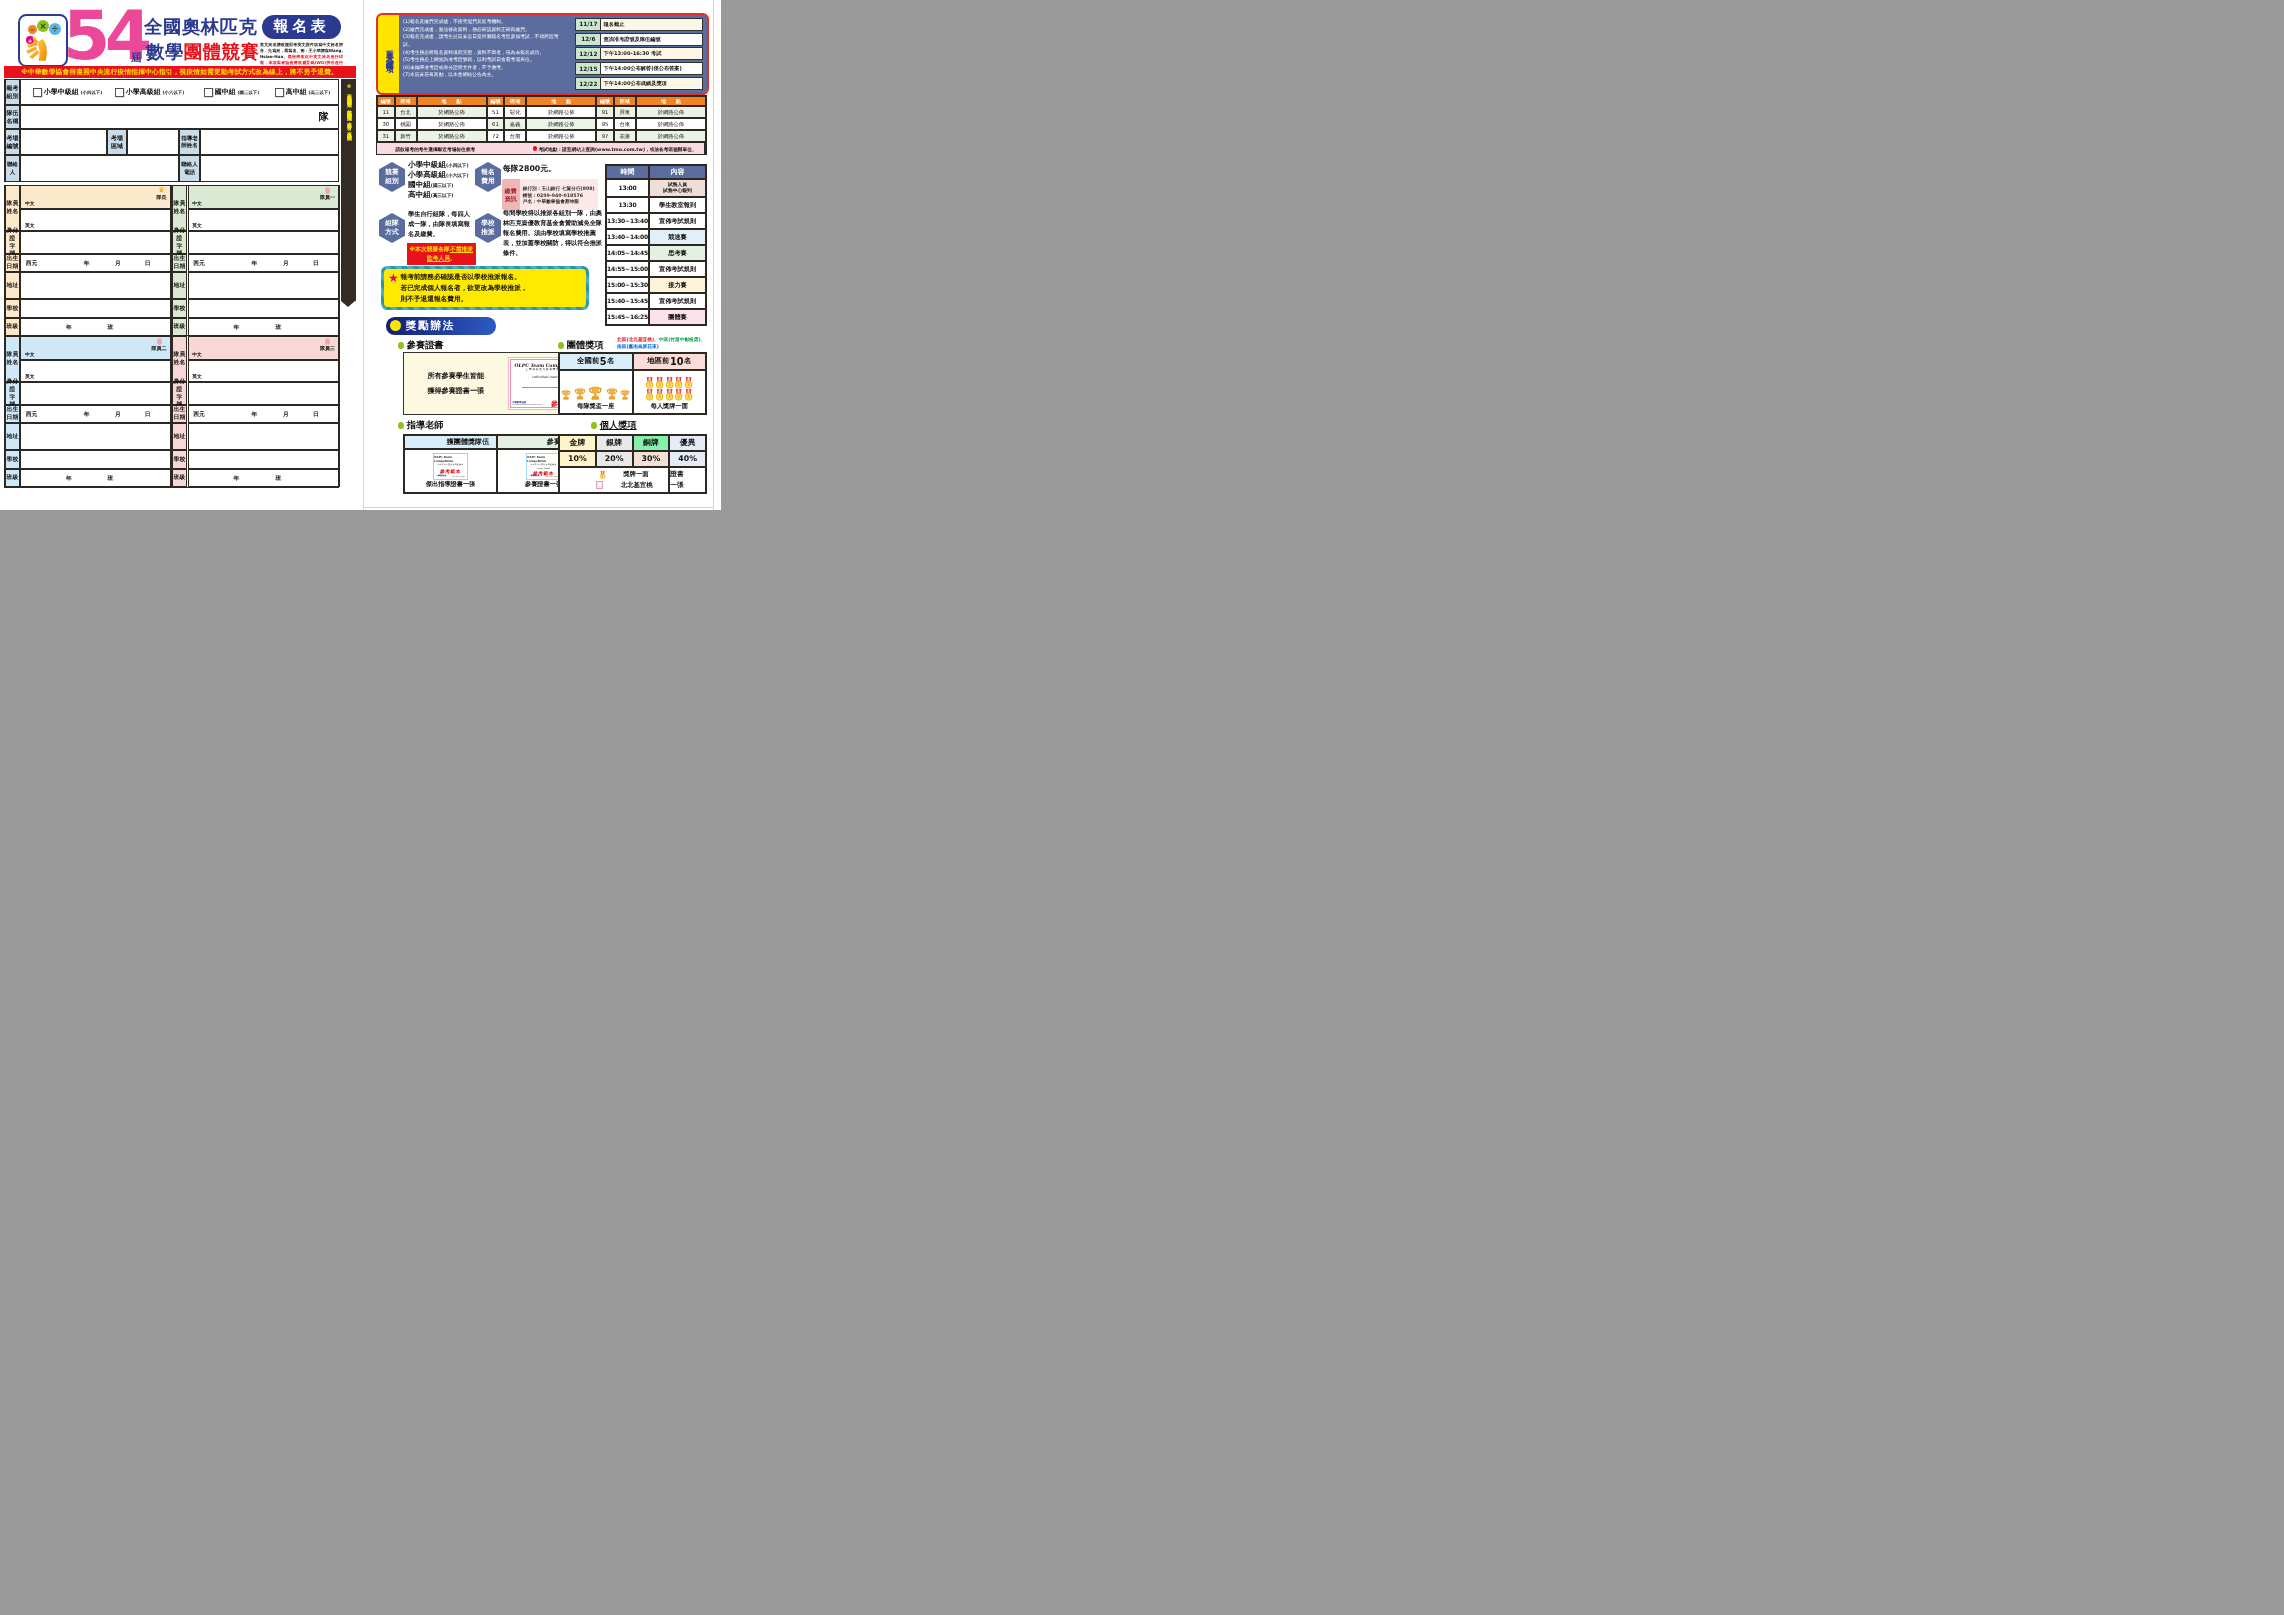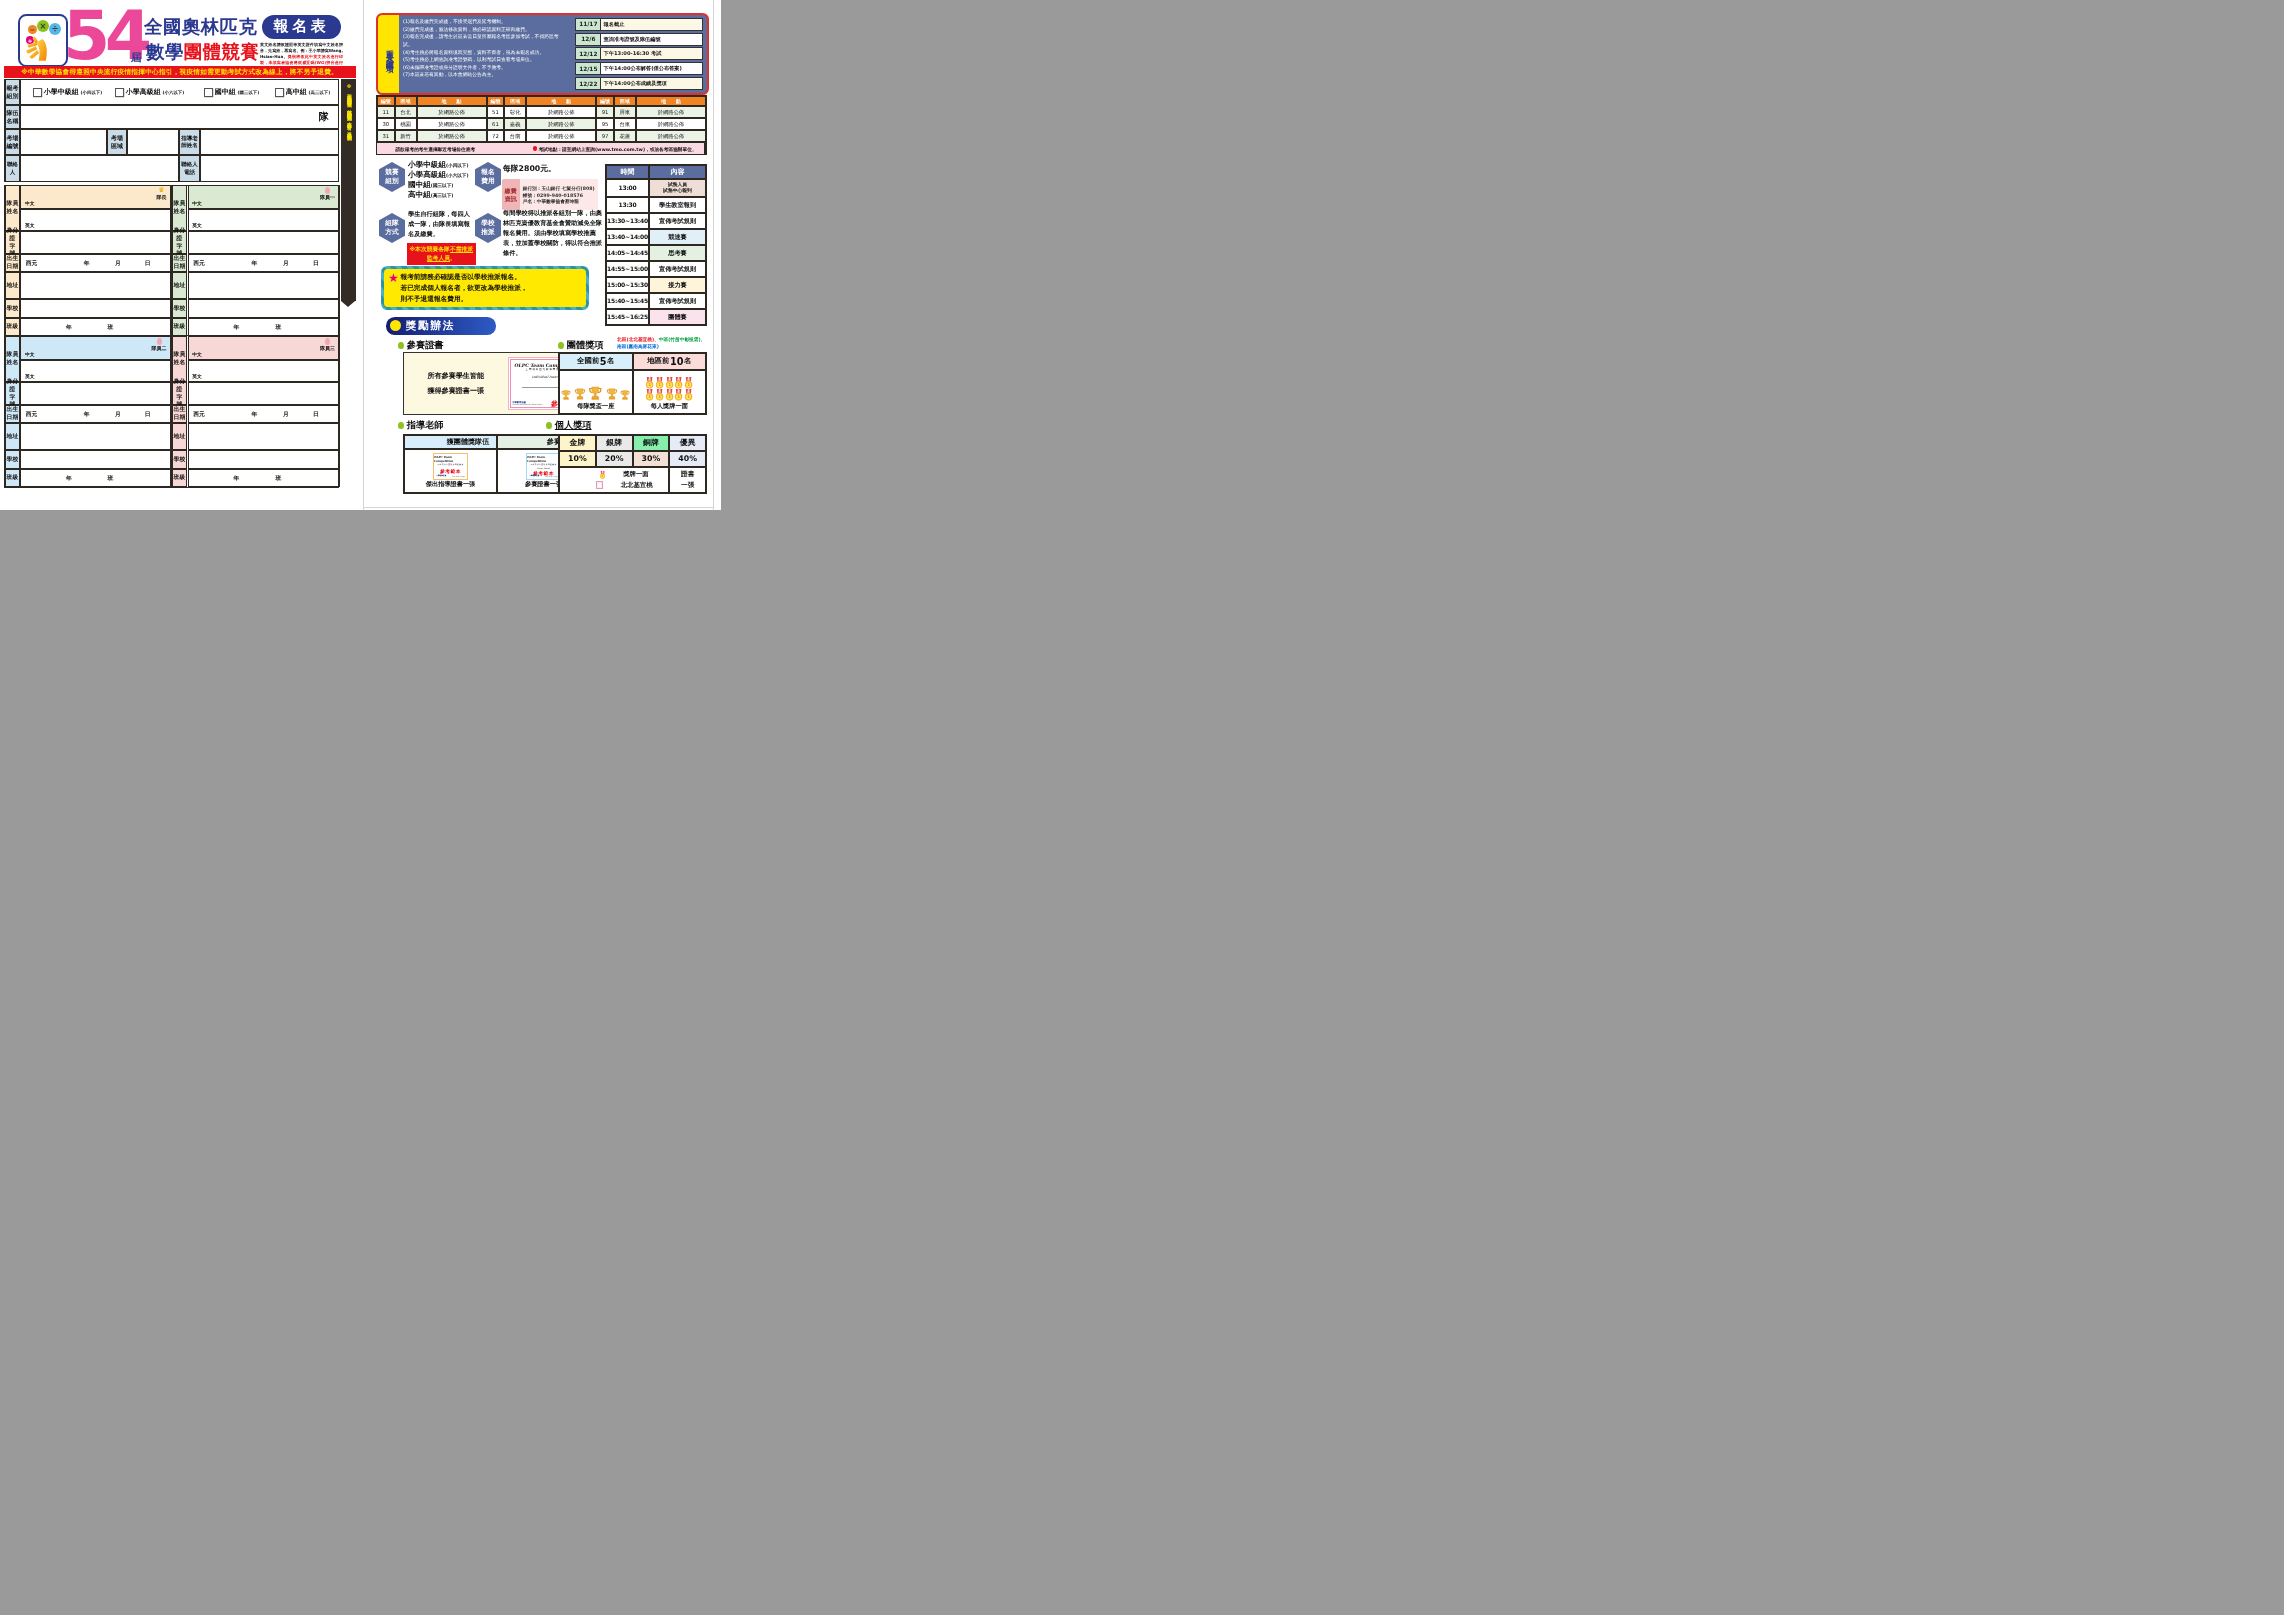--- a/index.html
+++ b/index.html
@@ -144,21 +144,21 @@
   .mc-org{color:#1b3f8f;font-size:1.7px;font-weight:800;}
   .mc-sig{font-family:"DejaVu Serif","Liberation Serif",serif;font-style:italic;font-size:1.8px;color:#555;}
   .tc-cap{font-size:6.2px;font-weight:800;}
 
   .ivtab{left:558px;top:434px;width:147px;height:58px;border:1.2px solid #2e2823;display:grid;
          grid-template-columns:repeat(4,1fr);grid-template-rows:15.6px 16.6px 1fr;background:#fff;}
   .iv-c{display:flex;align-items:center;justify-content:center;font-size:7.8px;font-weight:800;border:0.5px solid #2e2823;}
   .iv-merge{grid-column:1/4;border:0.5px solid #2e2823;display:flex;flex-direction:column;align-items:center;justify-content:center;gap:1.4px;}
   .iv-line{display:flex;align-items:center;gap:18px;font-size:6.4px;font-weight:800;padding-left:20px;}
   .certicon{width:5px;height:6.4px;background:#fff;border:0.7px solid #e698b8;box-shadow:inset 0 0 0 0.5px #fff, inset 0 0 0 0.7px #f3c4d6;}
-  .iv-exc{border:0.5px solid #2e2823;display:flex;flex-direction:column;align-items:center;justify-content:center;font-size:6.7px;font-weight:800;line-height:1.6;}
+  .iv-exc{border:0.5px solid #2e2823;display:flex;flex-direction:column;align-items:flex-start;justify-content:center;font-size:6.7px;font-weight:800;line-height:1.6;}
 </style>
 </head>
 <body>
 
 <div class="canvas">
 
   <div class="abs logo">
     <div class="op" style="left:7.4px;top:9.2px;width:9.2px;height:9.2px;background:#f08522;font-size:6.4px;">−</div>
     <div class="op" style="left:16.6px;top:3.7px;width:12px;height:12px;background:#8cc21e;font-size:8.3px;">×</div>
     <div class="op" style="left:28.5px;top:7.4px;width:12px;height:12px;background:#56b7e6;font-size:8.3px;">÷</div>
@@ -817,21 +817,21 @@
         <div class="mc-stamp">參考範本</div>
         <div class="mc-bot">
             <span class="mc-org">中華數學協會</span>
             <span class="mc-sig">Tsai Kun Lung</span>
           </div>
       </div>
       <div class="tc-cap">參賽證書一張</div>
       </div>
     </div>
 
-  <div class="sec" style="left:546px;top:419px;text-decoration:underline;">
+  <div class="sec" style="left:591px;top:419px;text-decoration:underline;">
     <span class="gdot"></span>
     <span>個人獎項</span>
   </div>
   <div class="abs ivtab" id="indiv-table">
       <div class="iv-c" style="background: rgb(253, 245, 201);">金牌</div>
       <div class="iv-c" style="background: rgb(233, 233, 233);">銀牌</div>
       <div class="iv-c" style="background: #86efac;">銅牌</div>
       <div class="iv-c" style="background: rgb(229, 235, 247);">優異</div>
       <div class="iv-c" style="background: rgb(253, 245, 201);">10%</div>
       <div class="iv-c" style="background: rgb(233, 233, 233);">20%</div>

